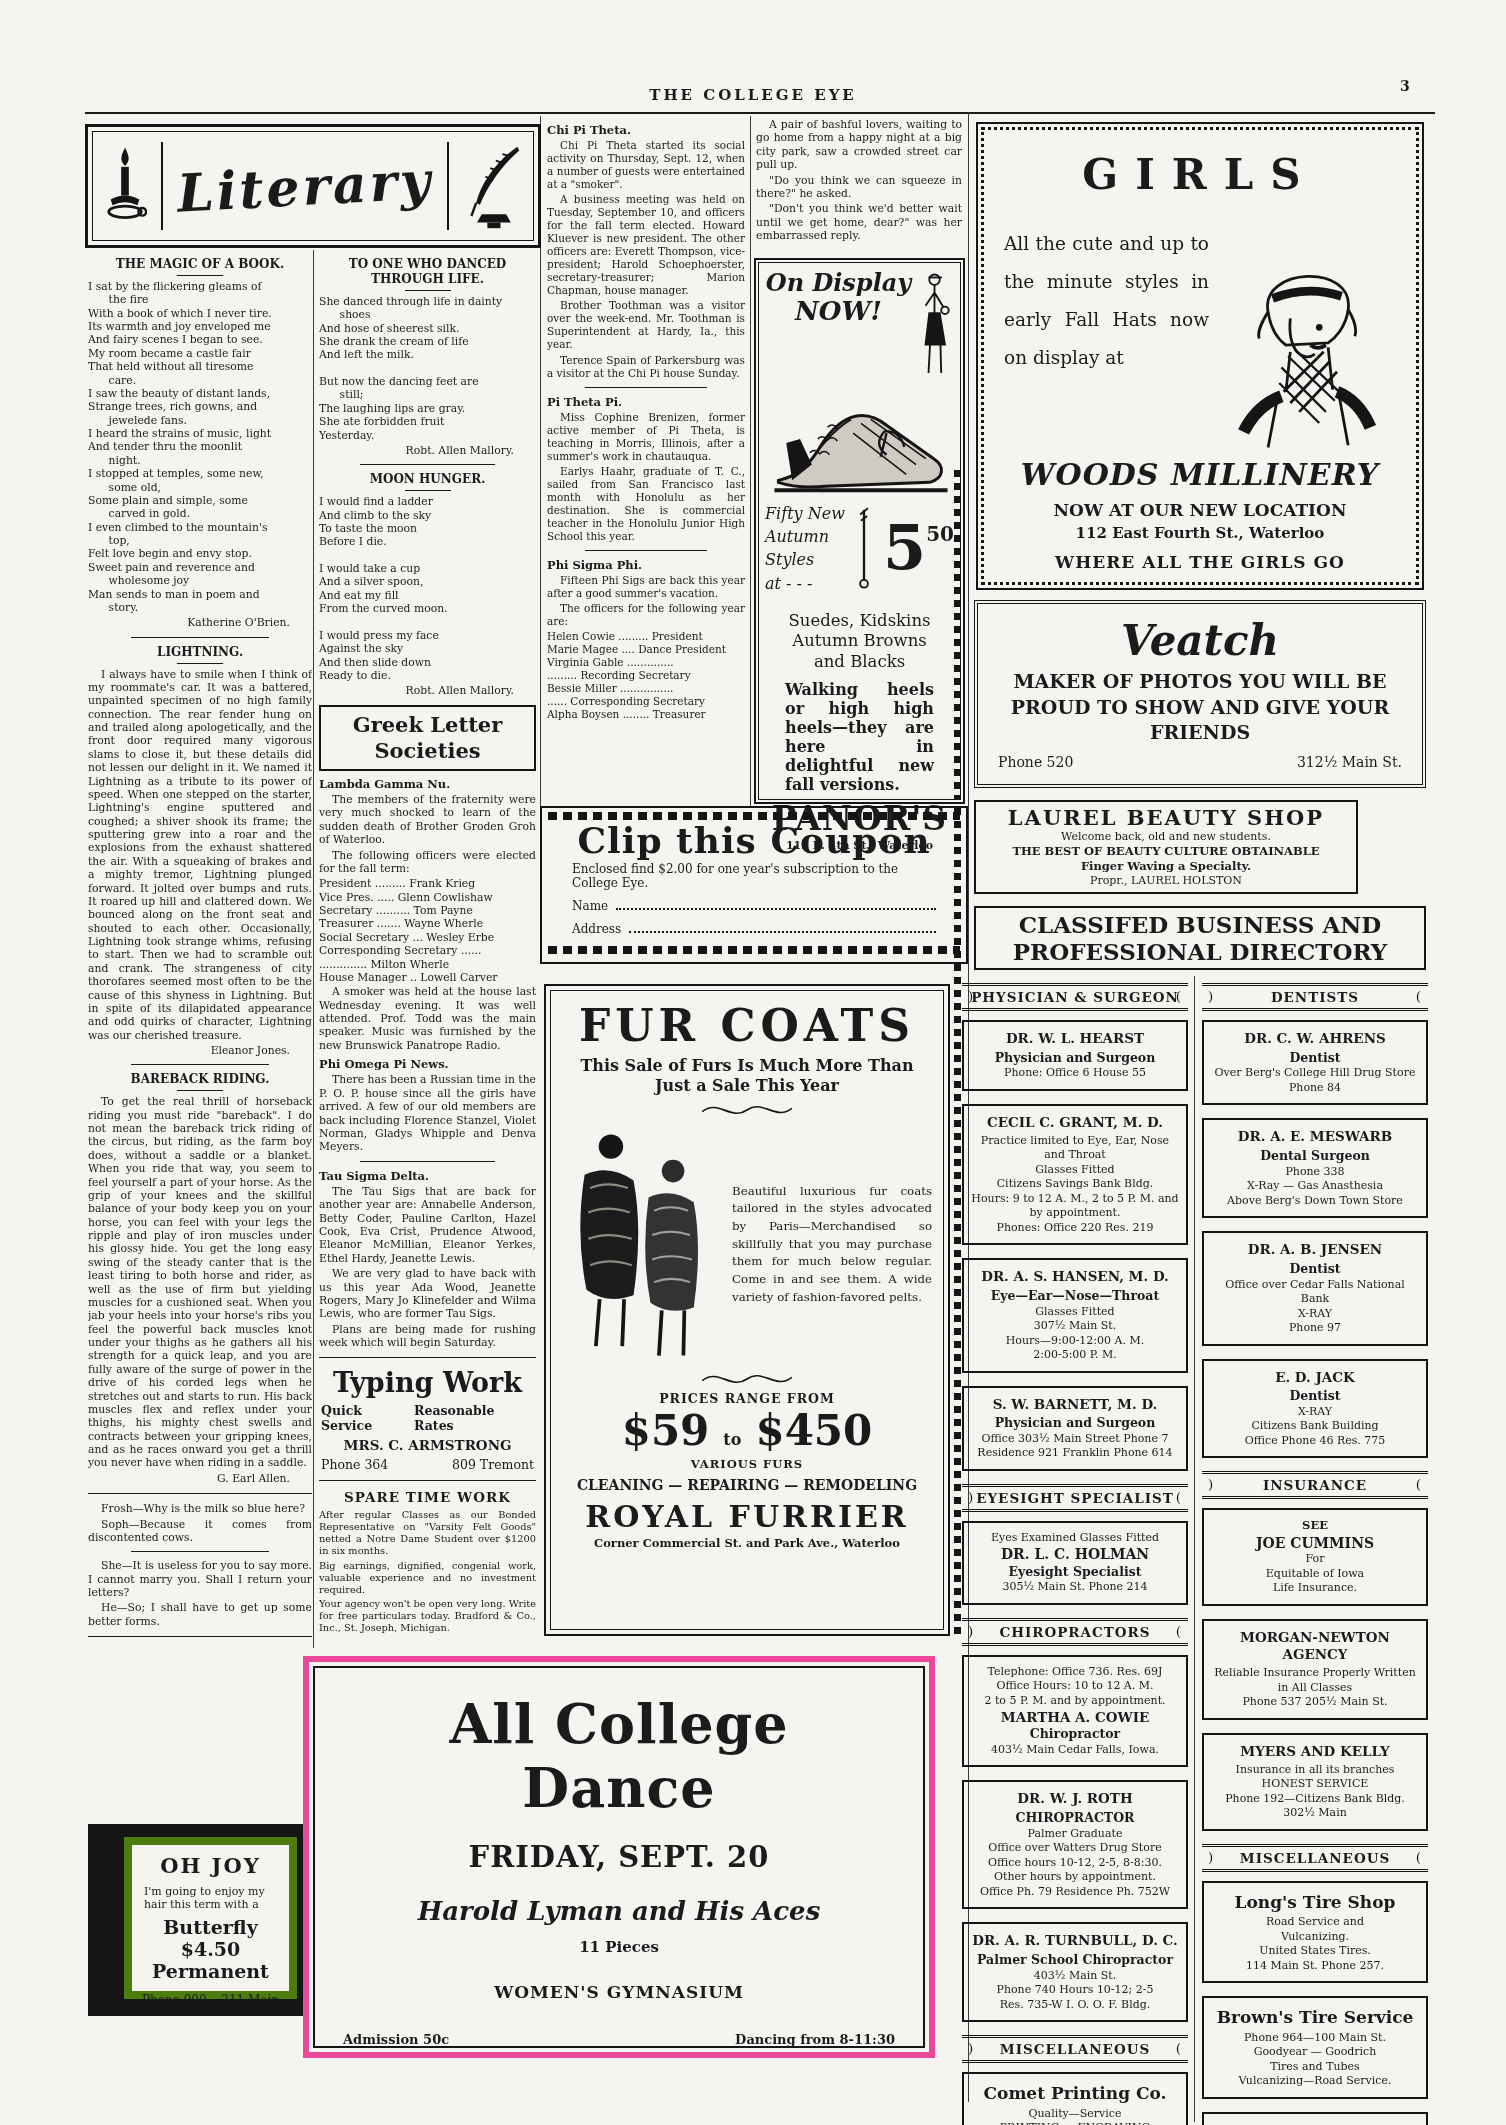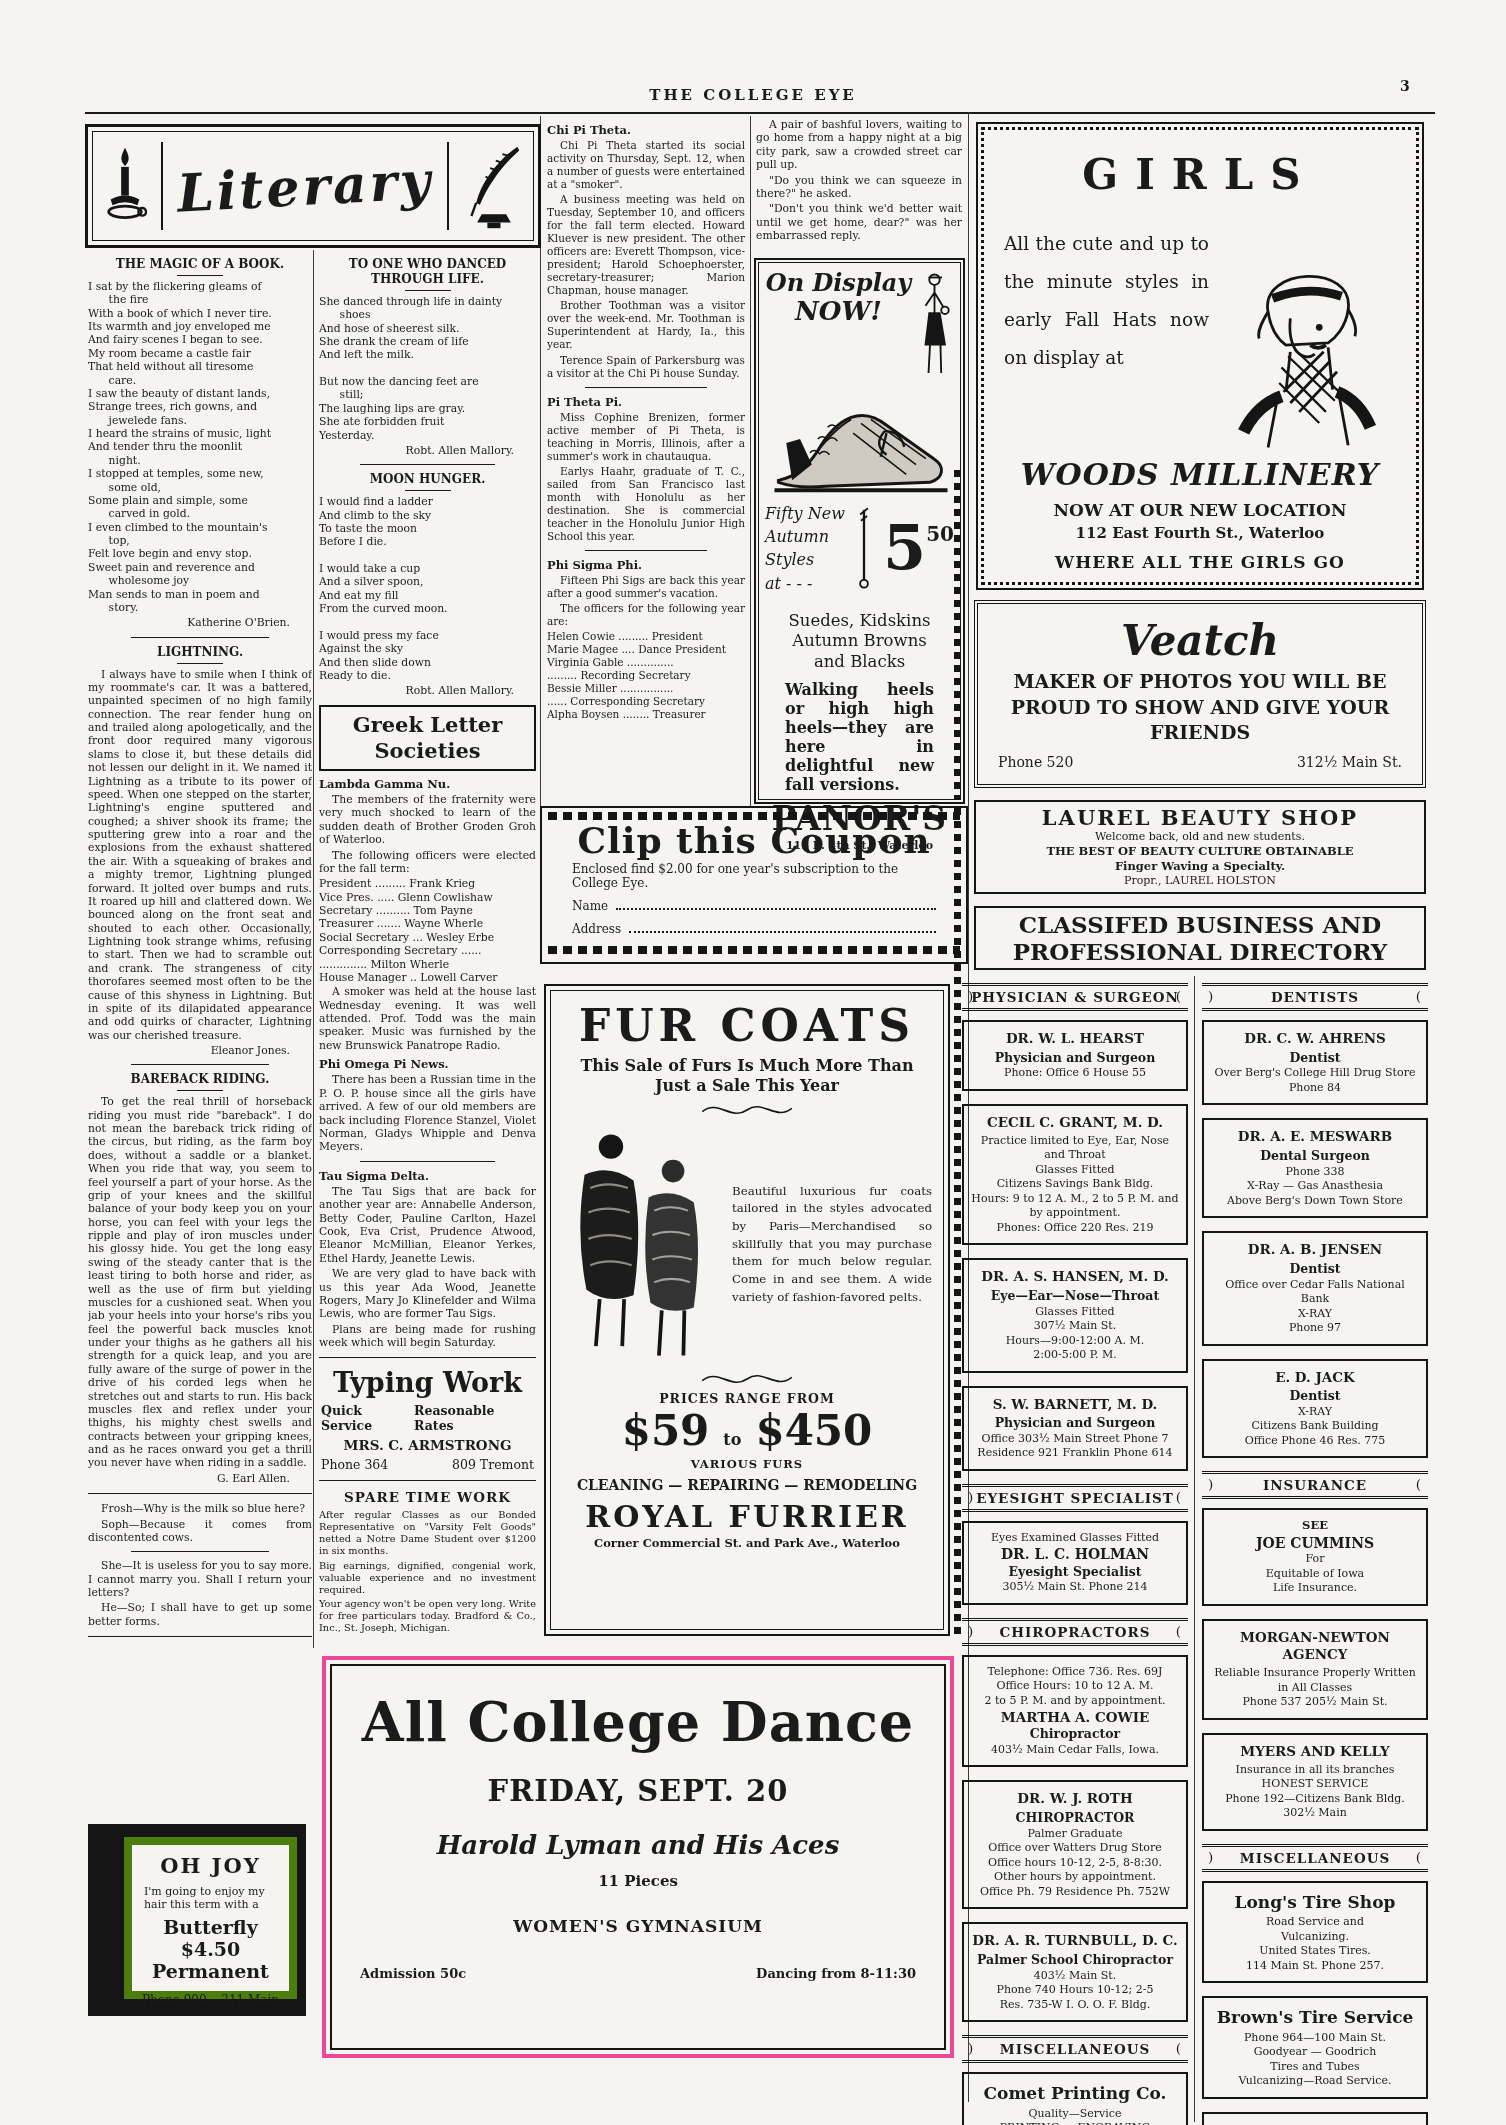--- a/index.html
+++ b/index.html
@@ -78,21 +78,21 @@
   .fur-body{font-size:11.8px;line-height:1.5;text-align:justify;padding-left:10px;}
   .fur-prices-label{font-size:12.5px;font-weight:700;letter-spacing:1px;margin-top:4px;}
   .fur-price-row{display:flex;justify-content:center;align-items:baseline;gap:14px;margin-top:0;}
   .fur-price{font-size:42px;font-weight:900;}
   .fur-to{font-size:16px;font-weight:700;}
   .fur-various{font-size:11.5px;font-weight:700;letter-spacing:1px;margin-top:2px;}
   .fur-serv{font-size:14px;font-weight:700;margin-top:6px;}
   .fur-store{font-size:30px;font-weight:900;letter-spacing:3px;margin-top:6px;}
   .fur-addr{font-size:11.5px;font-weight:700;margin-top:2px;}
   
-  .dance{left:322px;top:1656px;width:632px;height:402px;border:4px solid #ec4899;box-sizing:border-box;
+  .dance{left:303px;top:1656px;width:632px;height:402px;border:6px solid #ec4899;box-sizing:border-box;
          box-shadow:inset 0 0 0 4px #f5f4f0, inset 0 0 0 6px #151515;text-align:center;padding:30px 34px 0;}
   .dance-title{font-size:54px;font-weight:700;letter-spacing:1px;}
   .dance-date{font-size:29px;font-weight:700;margin-top:20px;letter-spacing:1px;}
   .dance-band{font-size:26px;font-weight:700;font-style:italic;margin-top:22px;}
   .dance-pieces{font-size:15px;font-weight:700;margin-top:12px;}
   .dance-venue{font-size:17px;font-weight:700;letter-spacing:1px;margin-top:26px;}
   .dance-row{display:flex;justify-content:space-between;font-size:13px;font-weight:700;margin-top:30px;}
   
   .girls{left:976px;top:122px;width:448px;height:468px;border:2px solid #151515;box-sizing:border-box;
          outline:3px dotted #151515;outline-offset:-8px;padding:20px 26px 0;}
@@ -101,21 +101,21 @@
   .girls-text{width:205px;font-size:18.5px;line-height:2.05;text-align:justify;}
   .girls-store{font-size:30px;font-weight:700;font-style:italic;text-align:center;margin-top:4px;letter-spacing:1px;}
   .girls-l1{font-size:17px;font-weight:700;text-align:center;margin-top:8px;}
   .girls-l2{font-size:15px;font-weight:700;text-align:center;margin-top:4px;}
   .girls-l3{font-size:17px;font-weight:700;text-align:center;margin-top:10px;letter-spacing:1px;}
   .veatch{left:974px;top:600px;width:452px;height:188px;border:4px double #151515;box-sizing:border-box;
           padding:12px 20px 0;}
   .veatch-name{font-size:42px;font-weight:700;text-align:center;font-style:italic;}
   .veatch-tag{font-size:19px;font-weight:700;text-align:center;line-height:1.35;margin-top:4px;}
   .veatch-row{display:flex;justify-content:space-between;font-size:14px;margin-top:8px;}
-  .laurel{left:974px;top:800px;width:452px;height:94px;border:2px solid #151515;box-sizing:border-box;
+  .laurel{left:974px;top:800px;width:384px;height:94px;border:2px solid #151515;box-sizing:border-box;
           text-align:center;padding-top:3px;}
   .laurel-name{font-size:21px;font-weight:700;letter-spacing:2px;}
   .laurel div.l{font-size:11px;line-height:1.3;}
   .laurel div.l.b{font-weight:700;font-size:11.5px;}
   .classified{left:974px;top:906px;width:452px;height:64px;border:2px solid #151515;box-sizing:border-box;
               text-align:center;font-size:23px;font-weight:800;line-height:1.18;white-space:pre-line;padding-top:3px;}
   
   .dircol{position:absolute;width:230px;font-size:11px;}
   .dirhead{border-top:3px double #151515;border-bottom:3px double #151515;padding:3px 0;margin:7px 2px;
            text-align:center;font-weight:700;font-size:13.5px;letter-spacing:1px;position:relative;}

